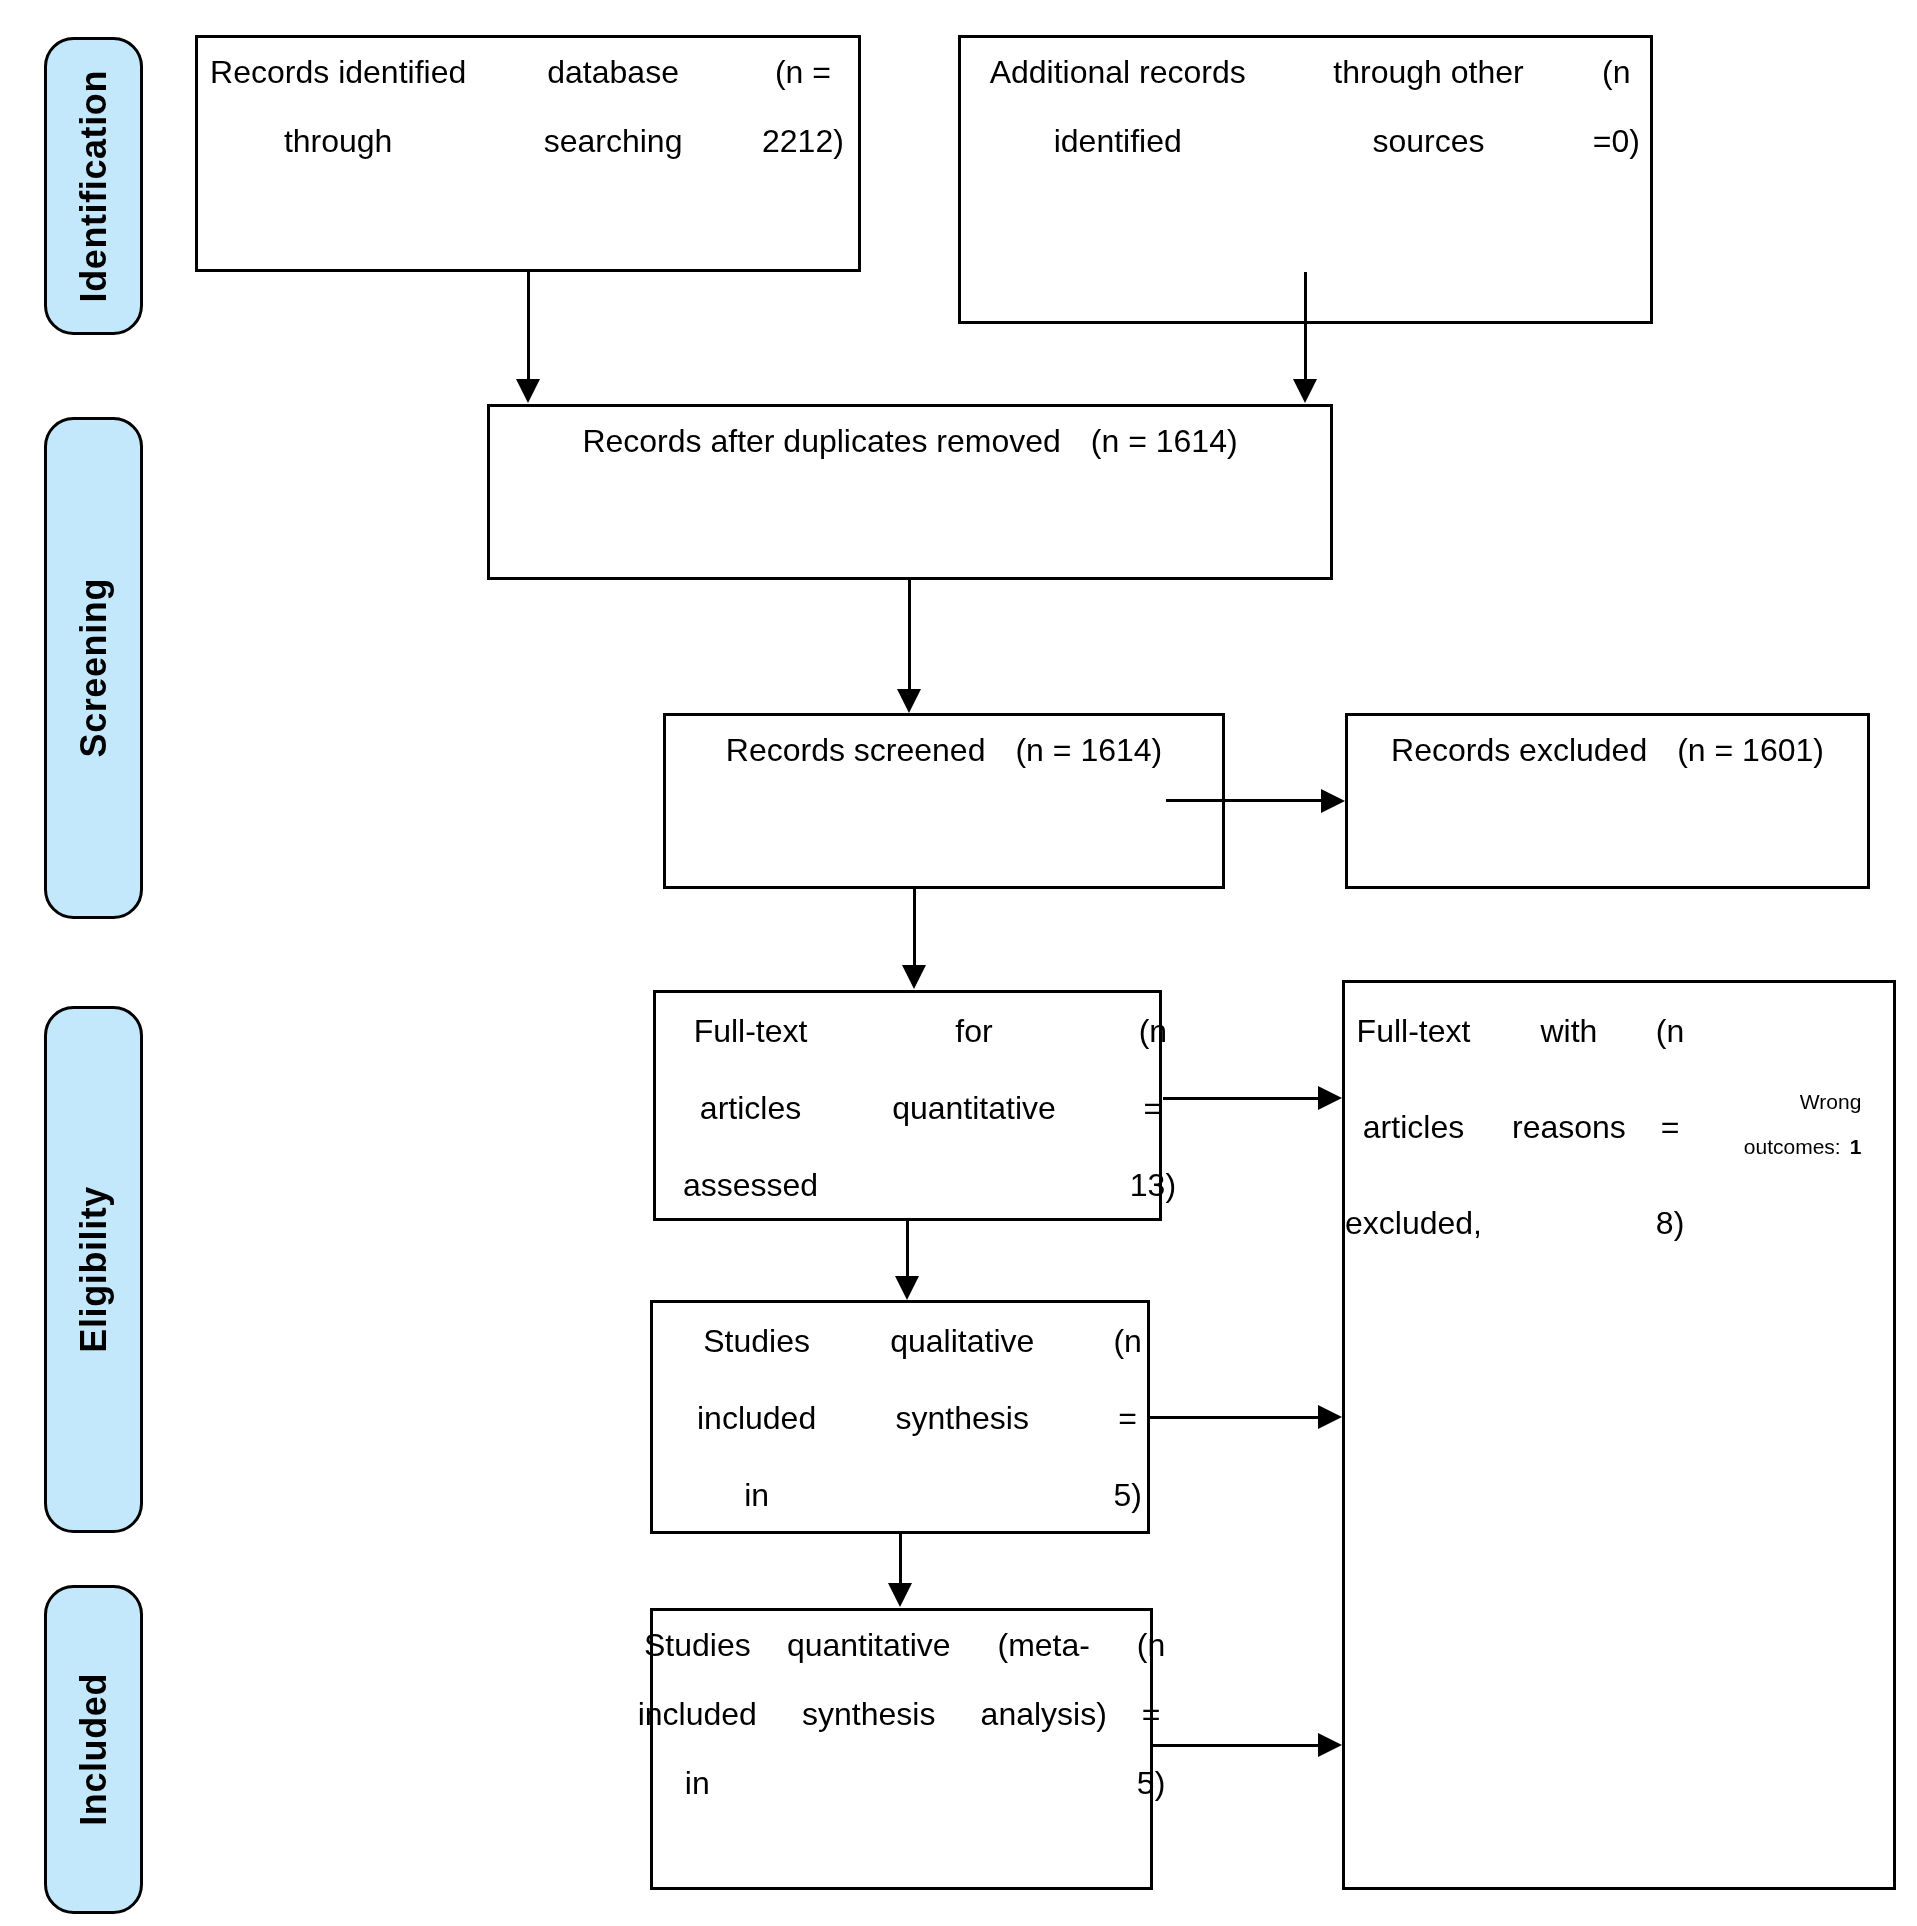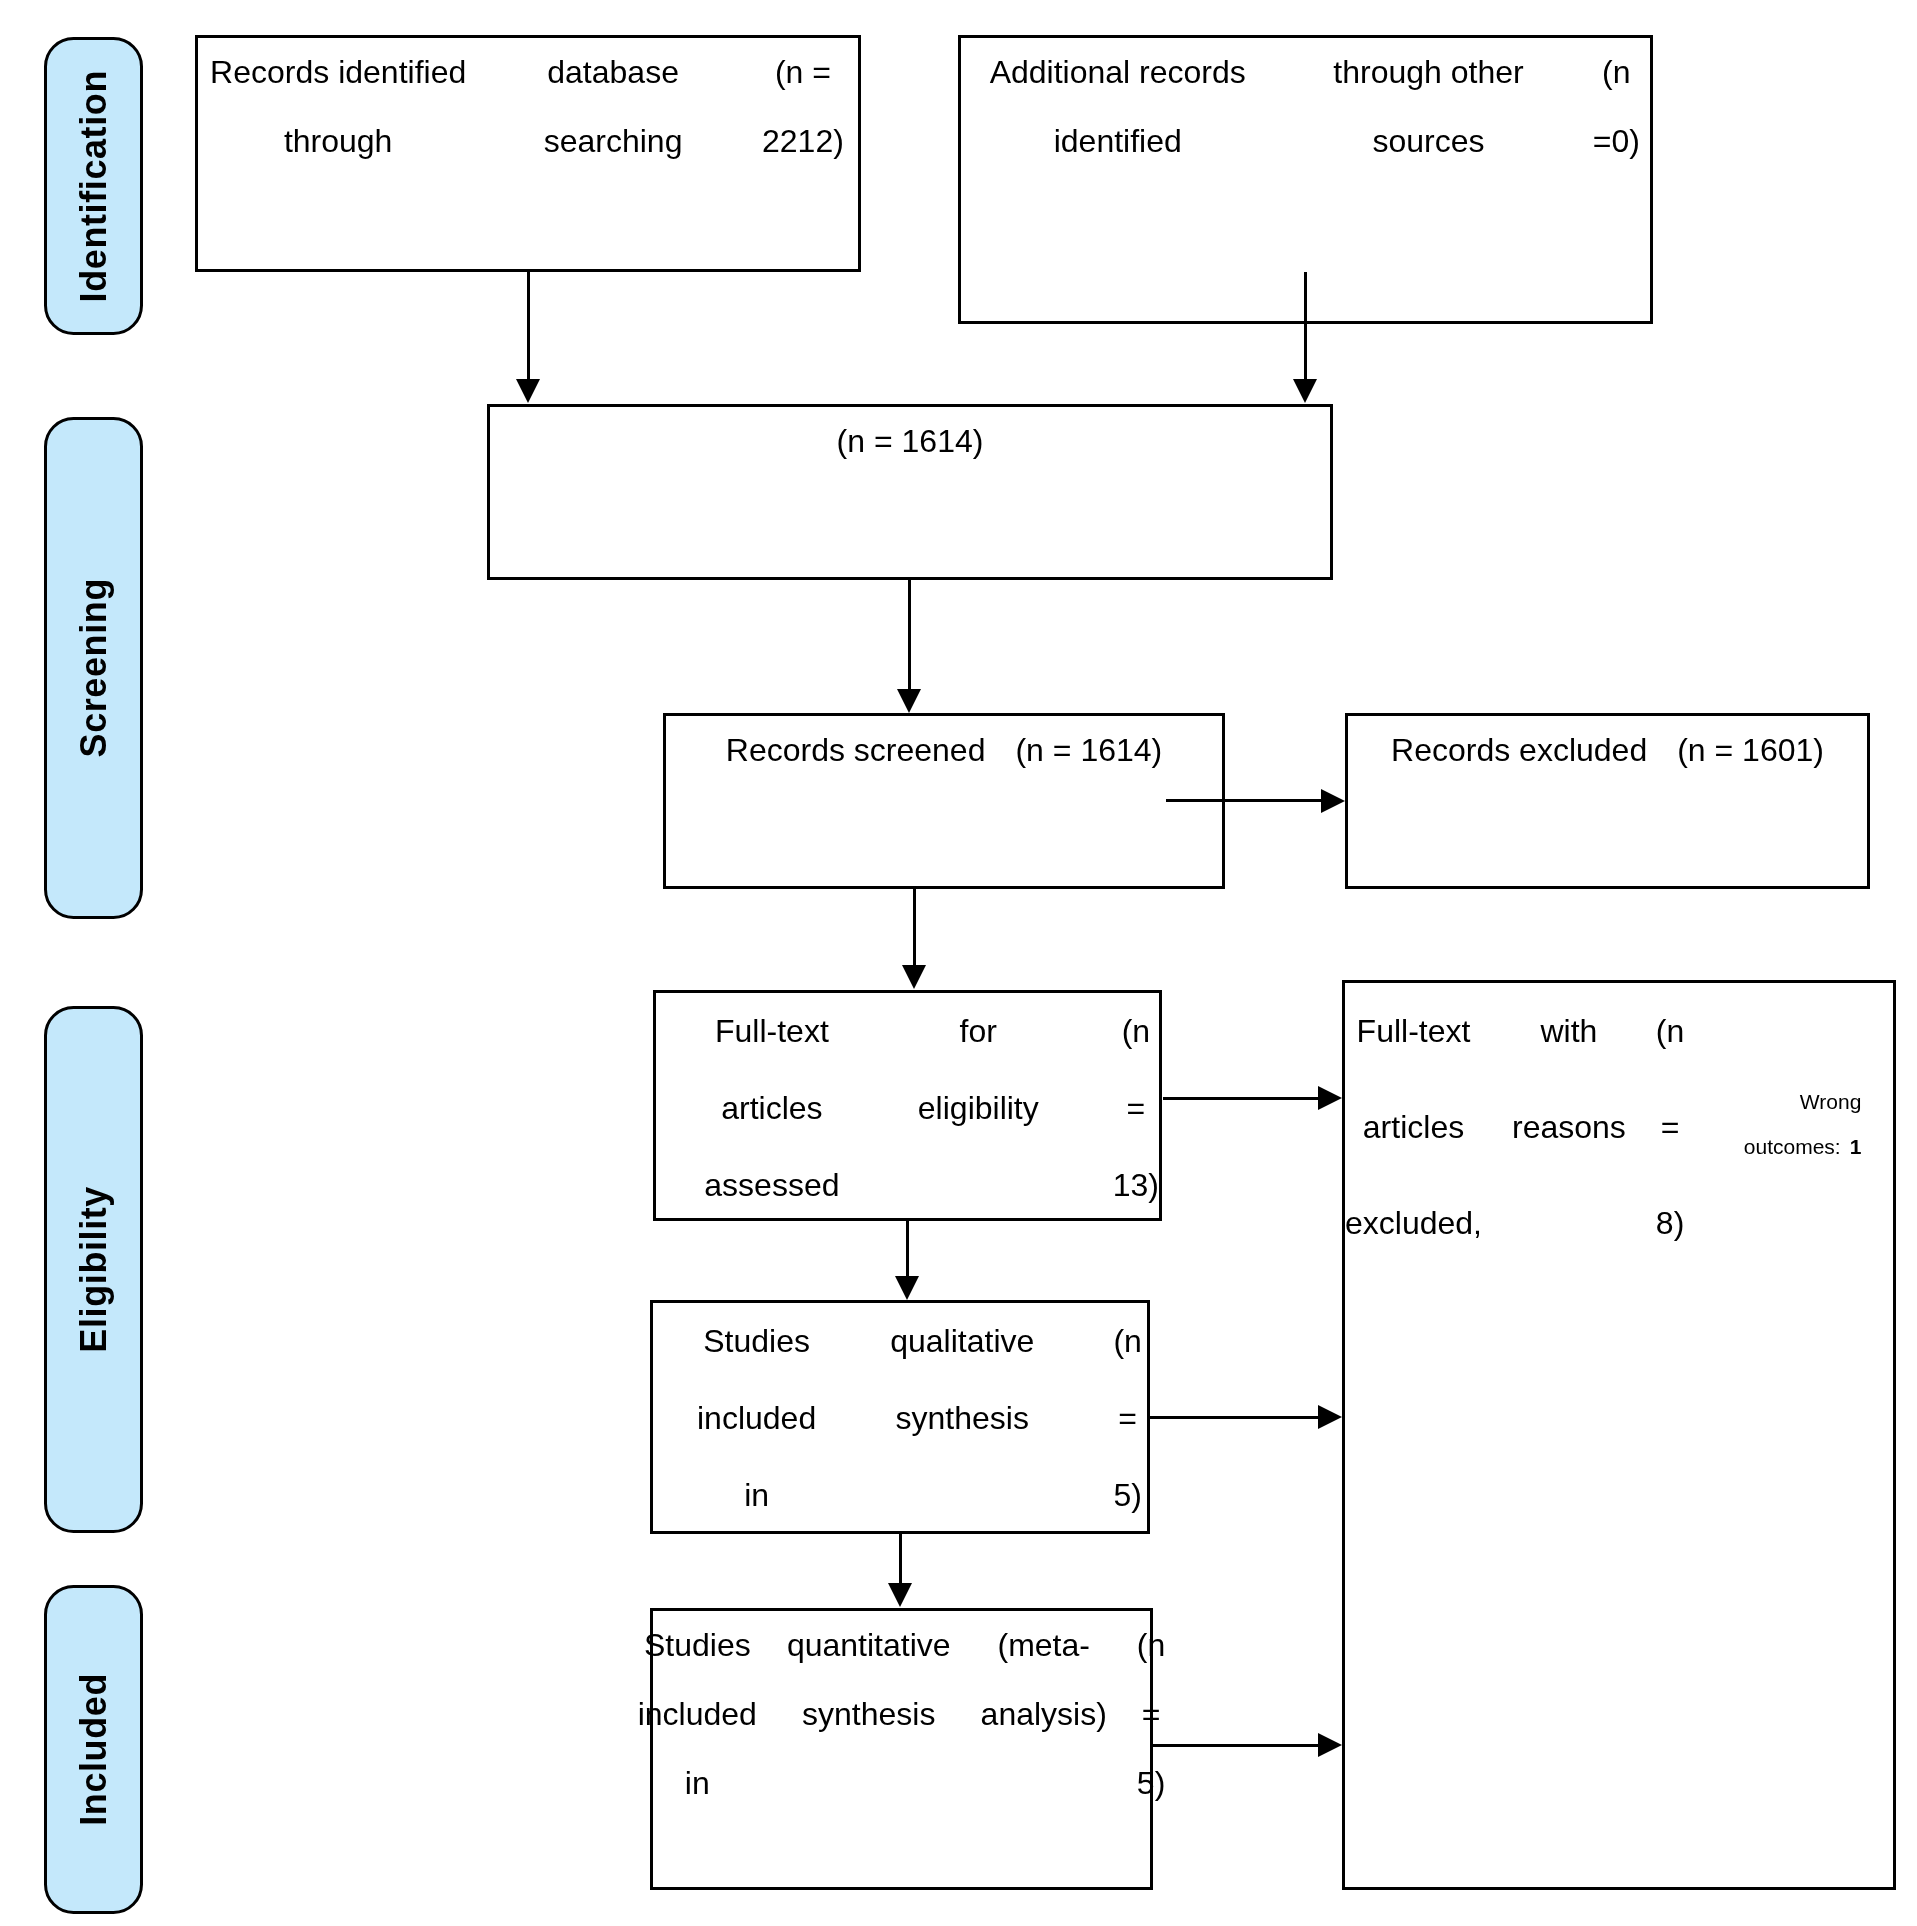--- a/index.html
+++ b/index.html
@@ -74,35 +74,36 @@
     <span class="ln">database searching</span>
     <span class="ln cnt">(n = 2212)</span>
   </div>
   <div class="box lh108" style="left:958px;top:35px;width:695px;height:289px;">
     <span class="ln">Additional records identified</span>
     <span class="ln">through other sources</span>
     <span class="ln cnt">(n =0)</span>
   </div>
 
   <div class="box lh108" style="left:487px;top:404px;width:846px;height:176px;">
+    <span class="ln">Records after duplicates removed</span>
     <span class="ln cnt">(n = 1614)</span>
   </div>
 
   <div class="box lh108" style="left:663px;top:713px;width:562px;height:176px;">
     <span class="ln">Records screened</span>
     <span class="ln cnt">(n = 1614)</span>
   </div>
   <div class="box lh108" style="left:1345px;top:713px;width:525px;height:176px;">
     <span class="ln">Records excluded</span>
     <span class="ln cnt">(n = 1601)</span>
   </div>
 
   <div class="box lh120" style="left:653px;top:990px;width:509px;height:231px;">
     <span class="ln">Full-text articles assessed</span>
-    <span class="ln">for eligibility</span>
+    <span class="ln">for quantitative</span>
     <span class="ln cnt">(n = 13)</span>
   </div>
 
   <div id="box-fulltext-excluded" class="box lh150" style="left:1342px;top:980px;width:554px;height:910px;">
     <span class="ln">Full-text articles excluded,</span>
     <span class="ln">with reasons</span>
     <span class="ln cnt">(n = 8)</span>
     <div class="reason reason1">
       <span>Wrong outcomes:</span><span class="val">1</span>
     </div>

